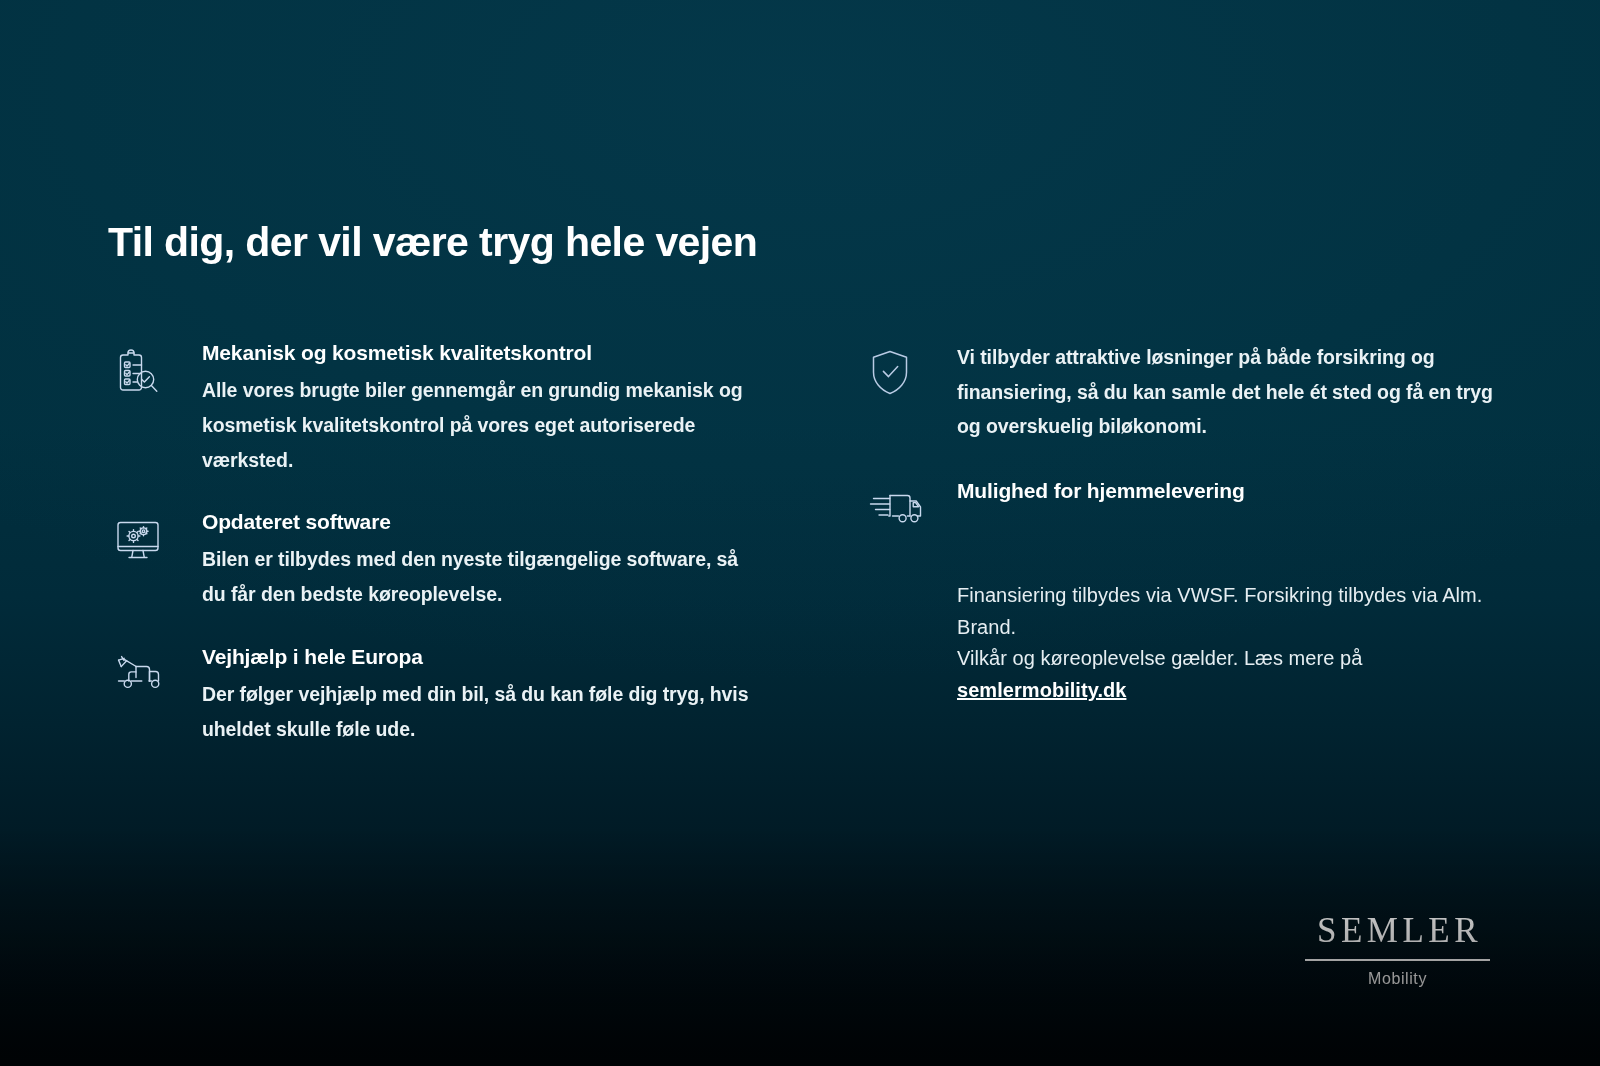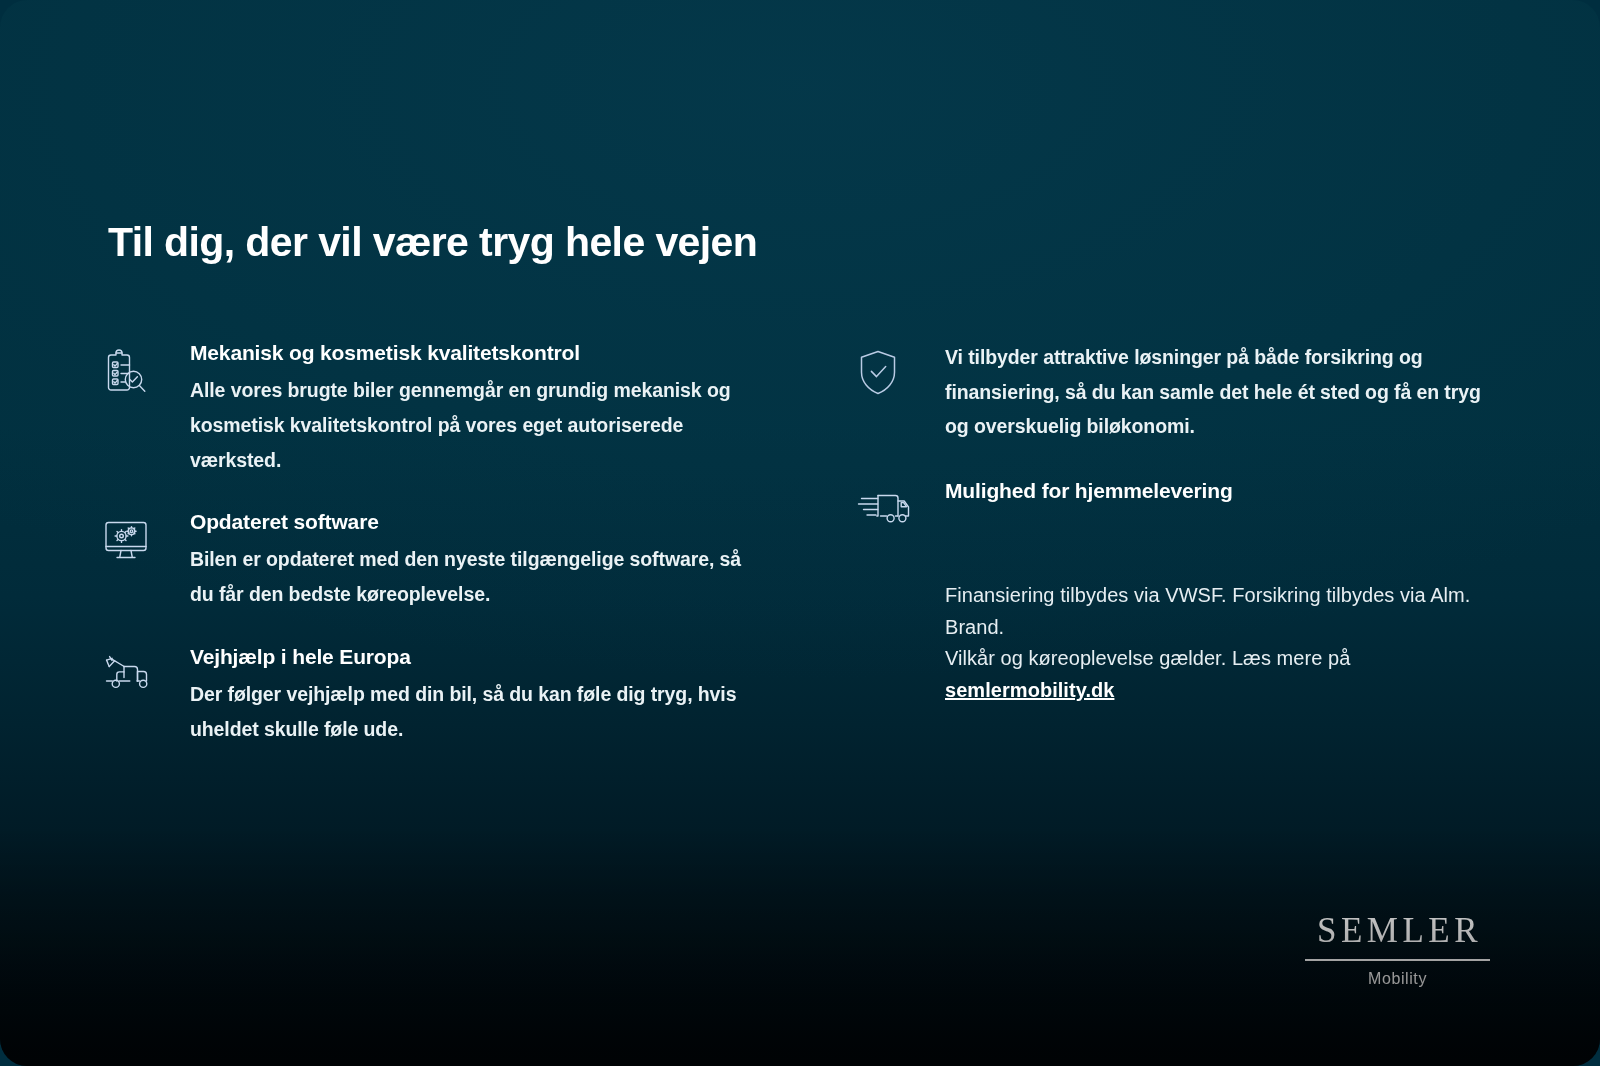--- a/index.html
+++ b/index.html
@@ -23,21 +23,20 @@
       linear-gradient(180deg,
         #01303f 0%,
         #01303f 40%,
         #012b3a 56%,
         #012330 68%,
         #011b26 78%,
         #01131b 87%,
         #000b11 95%,
         #00070c 100%);
     overflow: hidden;
-    border-radius: 27px;
   }
   .stage::after {
     content: "";
     position: absolute;
     left: 0; right: 0; bottom: 0;
     height: 240px;
     background: linear-gradient(180deg, rgba(0,0,0,0) 0%, rgba(0,0,0,0.45) 70%, rgba(0,0,0,0.62) 100%);
     pointer-events: none;
   }
 
@@ -47,21 +46,21 @@
     top: 192px;
     font-size: 41px;
     font-weight: 700;
     letter-spacing: -0.6px;
     color: #ffffff;
     white-space: nowrap;
   }
 
   .columns {
     position: absolute;
-    left: 100px;
+    left: 112px;
     top: 340px;
     width: 1400px;
     display: flex;
     gap: 110px;
   }
   .col {
     width: 645px;
     position: relative;
   }
   .col-right { width: 645px; }
@@ -194,21 +193,21 @@
             <circle cx="21.5" cy="19" r="4.6"></circle>
             <circle cx="21.5" cy="19" r="1.8"></circle>
             <path d="M21.5 12.6v1.6M21.5 23.8v1.6M15.1 19h1.6M26.3 19h1.6M17 14.5l1.1 1.1M24.9 22.4l1.1 1.1M26 14.5l-1.1 1.1M18.1 22.4L17 23.5"></path>
             <circle cx="31.5" cy="14.2" r="3.3"></circle>
             <circle cx="31.5" cy="14.2" r="1.3"></circle>
             <path d="M31.5 9.6v1.2M31.5 17.6v1.2M26.9 14.2h1.2M34.9 14.2h1.2M28.2 10.9l.85.85M34 15.8l.85.85M34.8 10.9l-.85.85M29 15.8l-.85.85"></path>
           </svg>
         </div>
         <div class="feature-body">
           <div class="feature-title">Opdateret software</div>
-          <p class="feature-text">Bilen er opdateret med den nyeste tilgængelige software, så du får den bedste køreoplevelse.</p>
+          <p class="feature-text">Bilen er tilbydes med den nyeste tilgængelige software, så du får den bedste køreoplevelse.</p>
         </div>
       </div>
 
       <div class="feature">
         <div class="feature-icon">
           <svg width="54" height="42" viewBox="0 0 54 42" fill="none" stroke="#c9d9ee" stroke-width="1.4" stroke-linecap="round" stroke-linejoin="round">
             <path d="M24 14.5h10.5a3 3 0 0 1 3 3v11.5"></path>
             <path d="M46.5 29V22.5a3 3 0 0 0-3-3h-6v9.5"></path>
             <path d="M6.5 29h5.8"></path>
             <path d="M19.2 29h10.6"></path>

